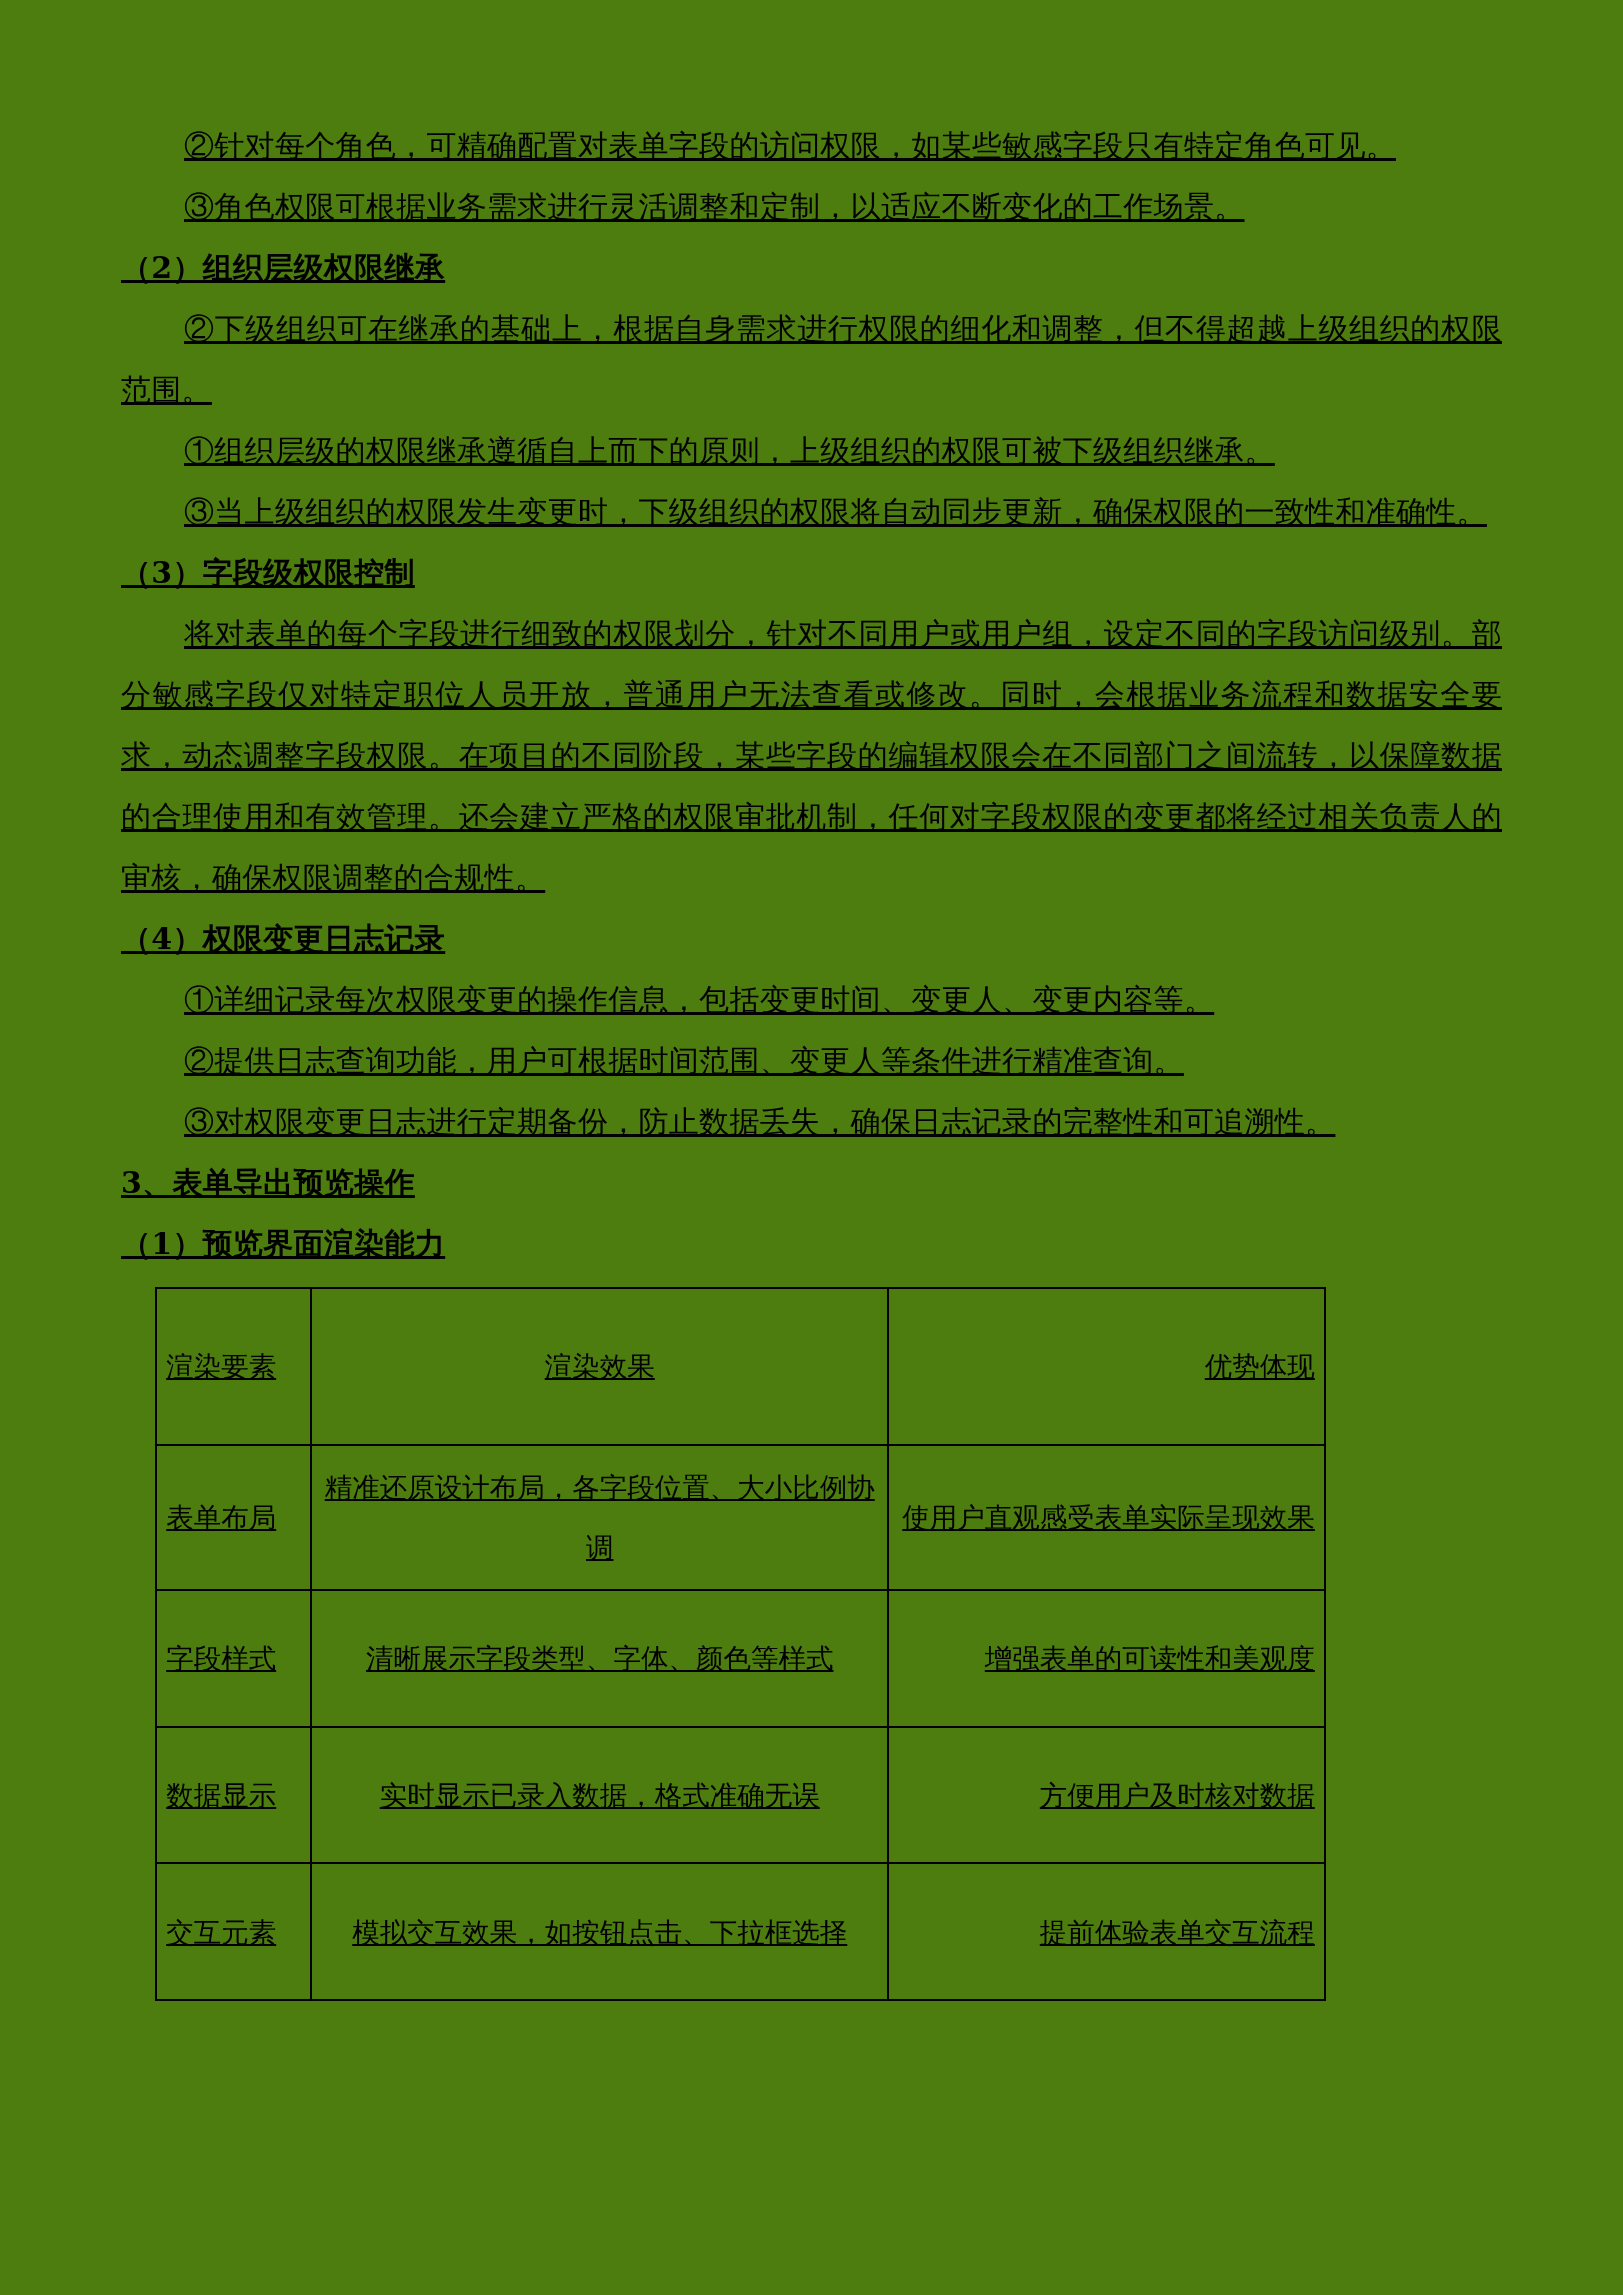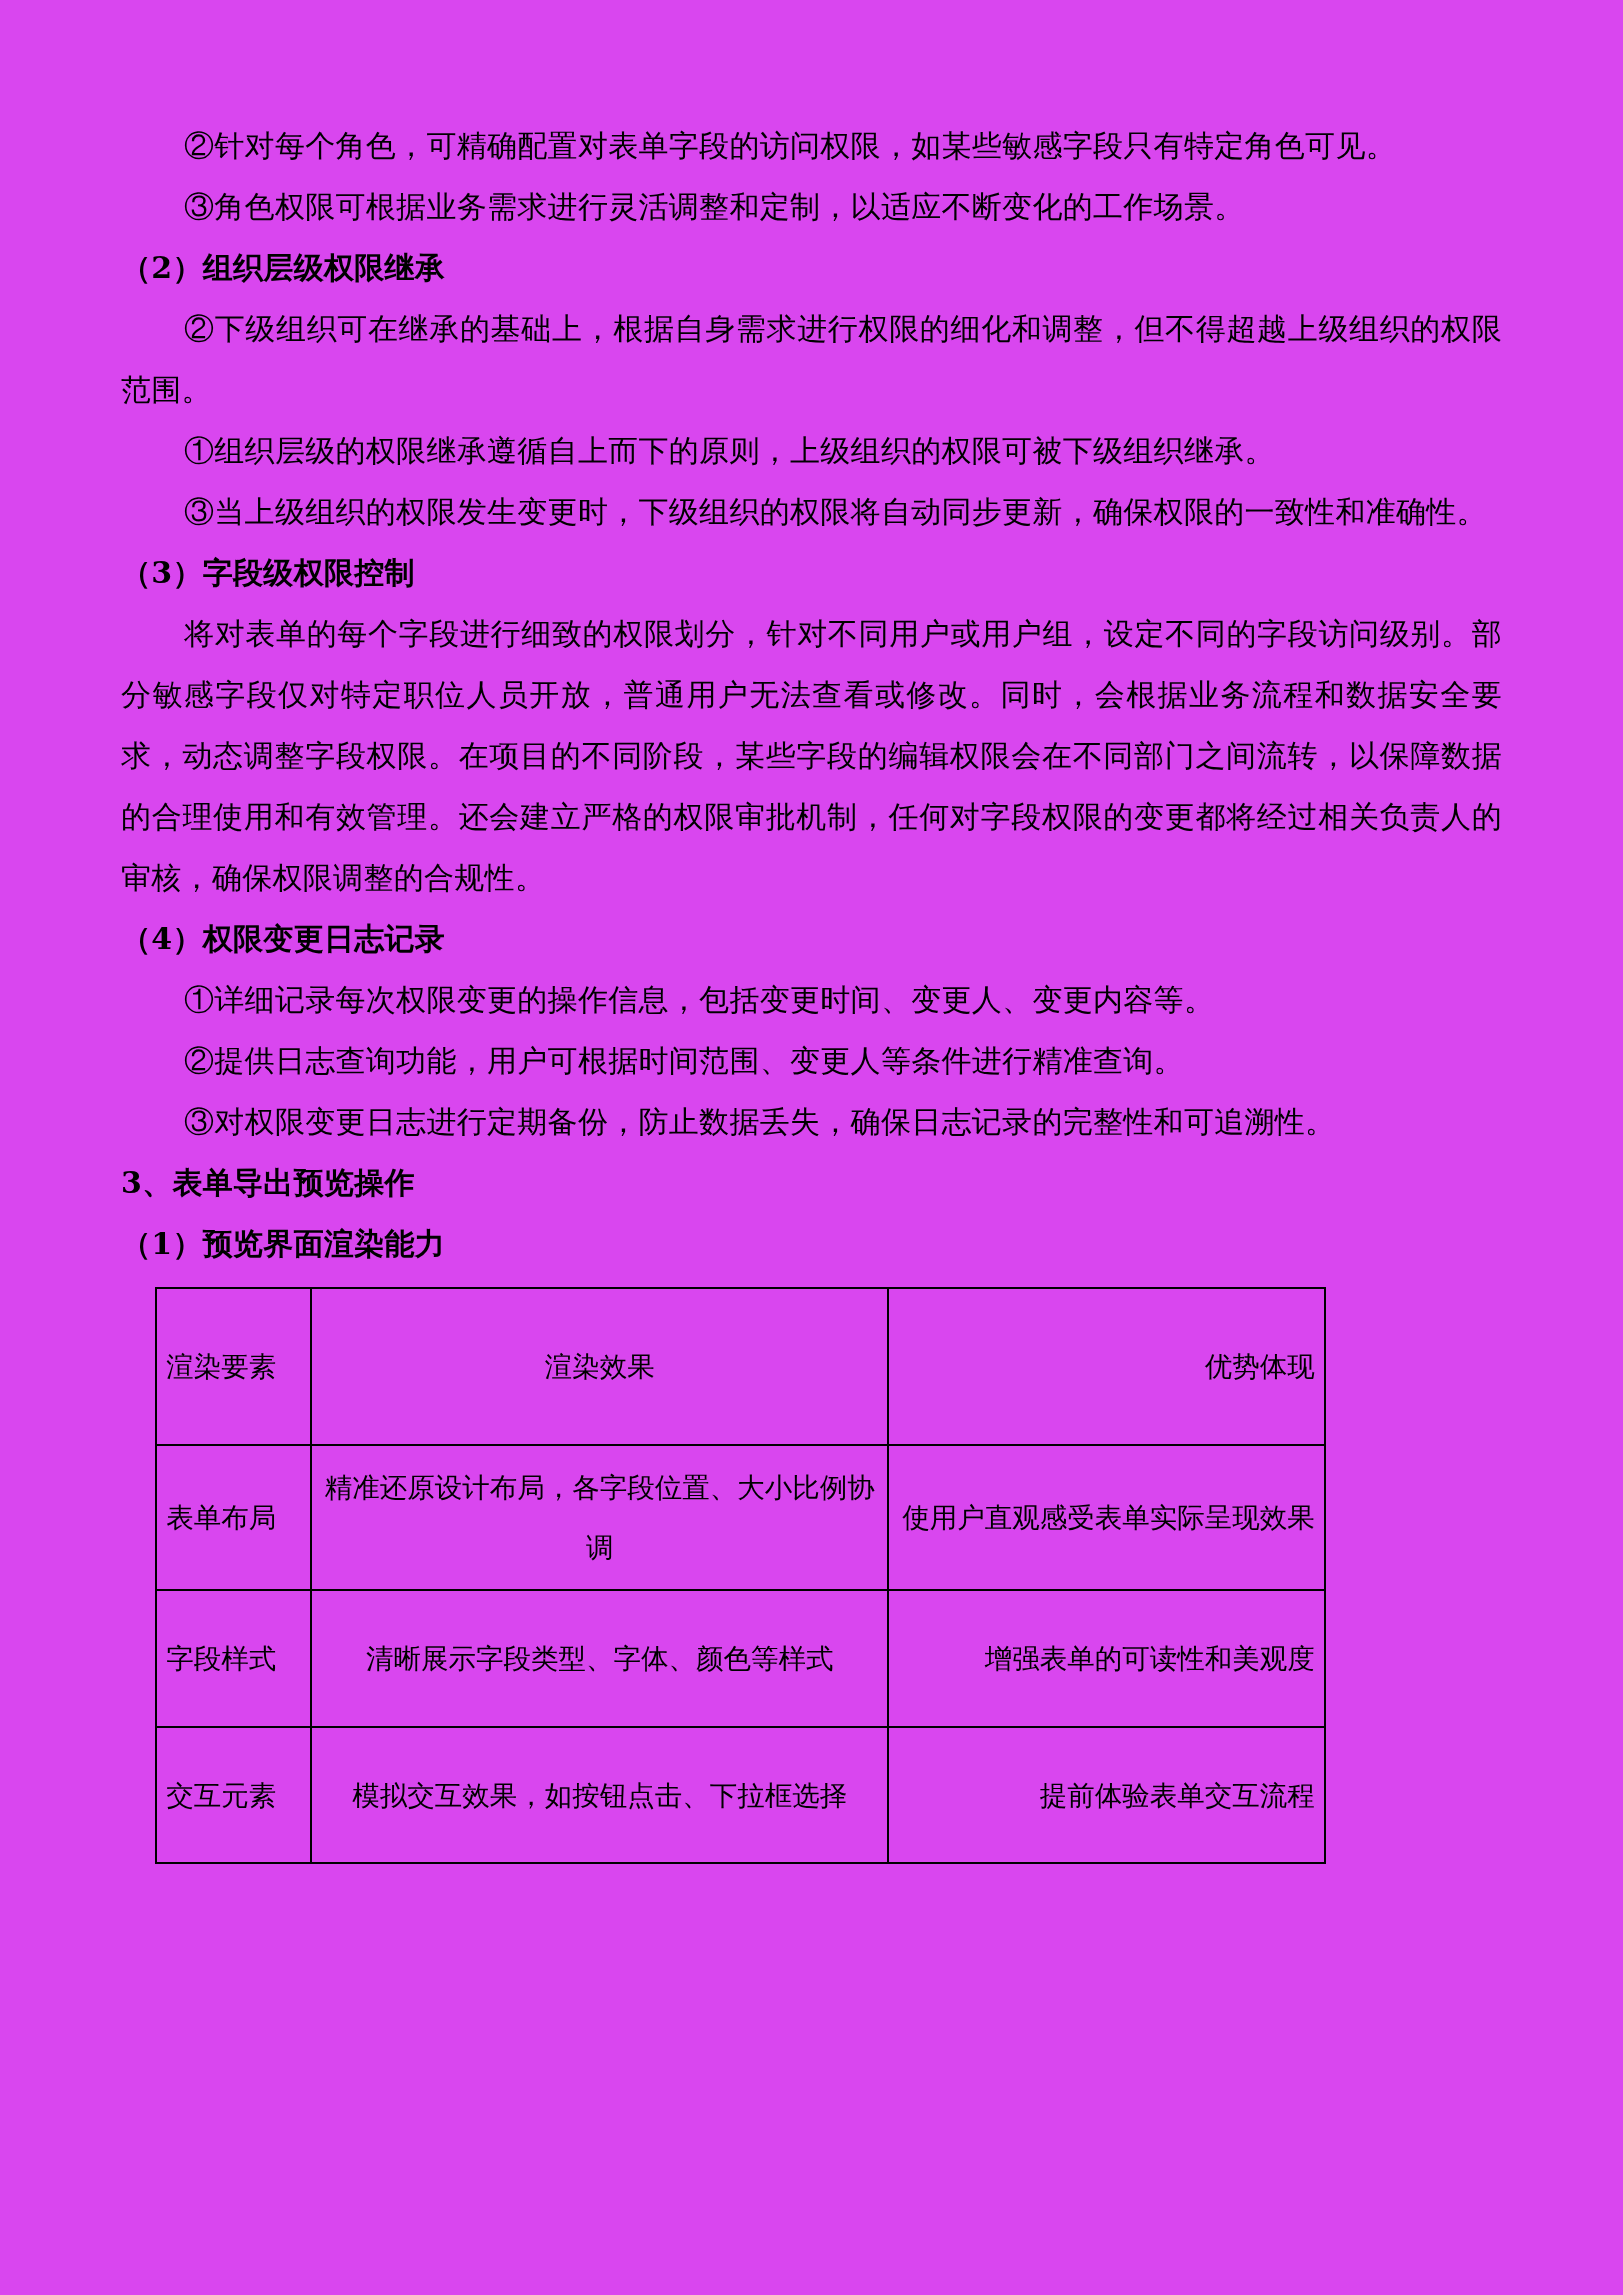--- a/index.html
+++ b/index.html
@@ -8,24 +8,25 @@
     background: #ffffff;
   }
   body {
     font-family: "DejaVu Serif", "Liberation Serif", serif;
     color: #000000;
   }
   .page {
     position: relative;
     width: 1623px;
     height: 2295px;
-    background: #d946ef;
+    background: #4d7c0f;
     box-sizing: border-box;
     padding: 115px 121px 98px 121px;
     overflow: hidden;
+    text-decoration: underline;
   }
   .doc-body {
     width: 1381px;
     margin: 0 auto;
   }
   p {
     margin: 0;
     font-size: 30px;
     line-height: 61px;
     text-align: justify;
@@ -112,20 +113,25 @@
             <td class="col-elem">表单布局</td>
             <td class="col-effect">精准还原设计布局，各字段位置、大小比例协调</td>
             <td class="col-adv">使用户直观感受表单实际呈现效果</td>
           </tr>
           <tr>
             <td class="col-elem">字段样式</td>
             <td class="col-effect">清晰展示字段类型、字体、颜色等样式</td>
             <td class="col-adv">增强表单的可读性和美观度</td>
           </tr>
           <tr>
+            <td class="col-elem">数据显示</td>
+            <td class="col-effect">实时显示已录入数据，格式准确无误</td>
+            <td class="col-adv">方便用户及时核对数据</td>
+          </tr>
+          <tr>
             <td class="col-elem">交互元素</td>
             <td class="col-effect">模拟交互效果，如按钮点击、下拉框选择</td>
             <td class="col-adv">提前体验表单交互流程</td>
           </tr>
         </tbody>
       </table>
     </div>
 
   </div>
 </div>

